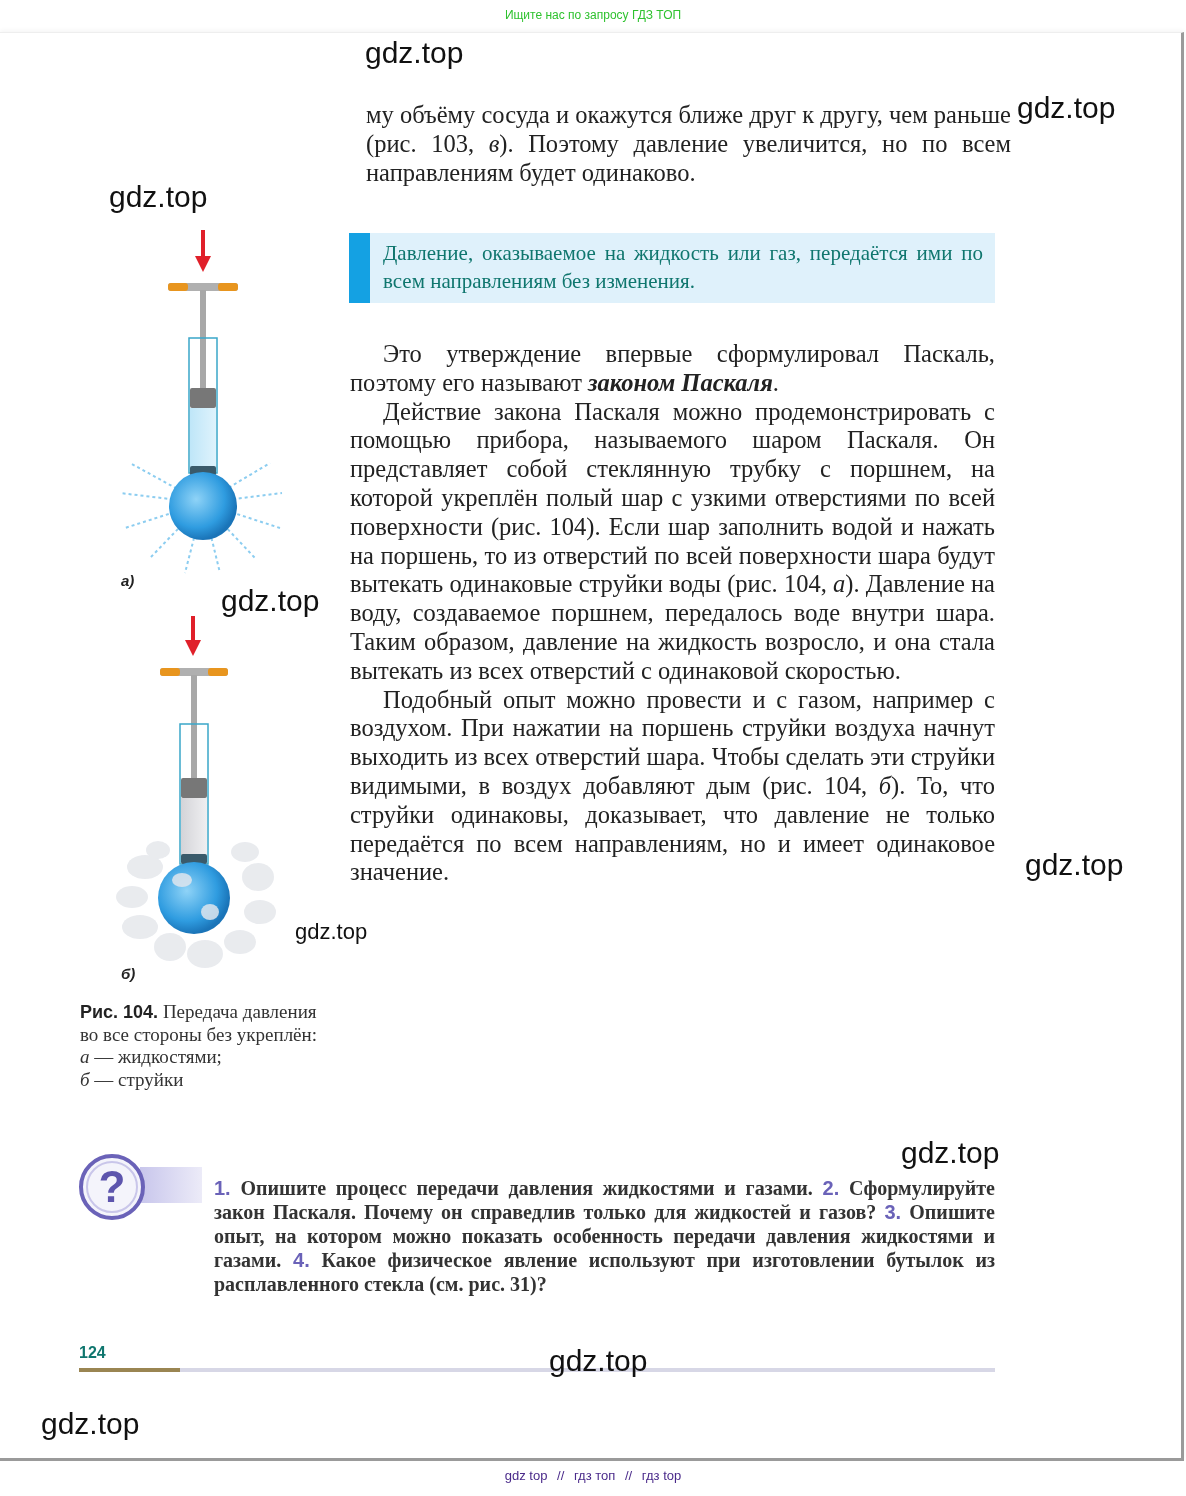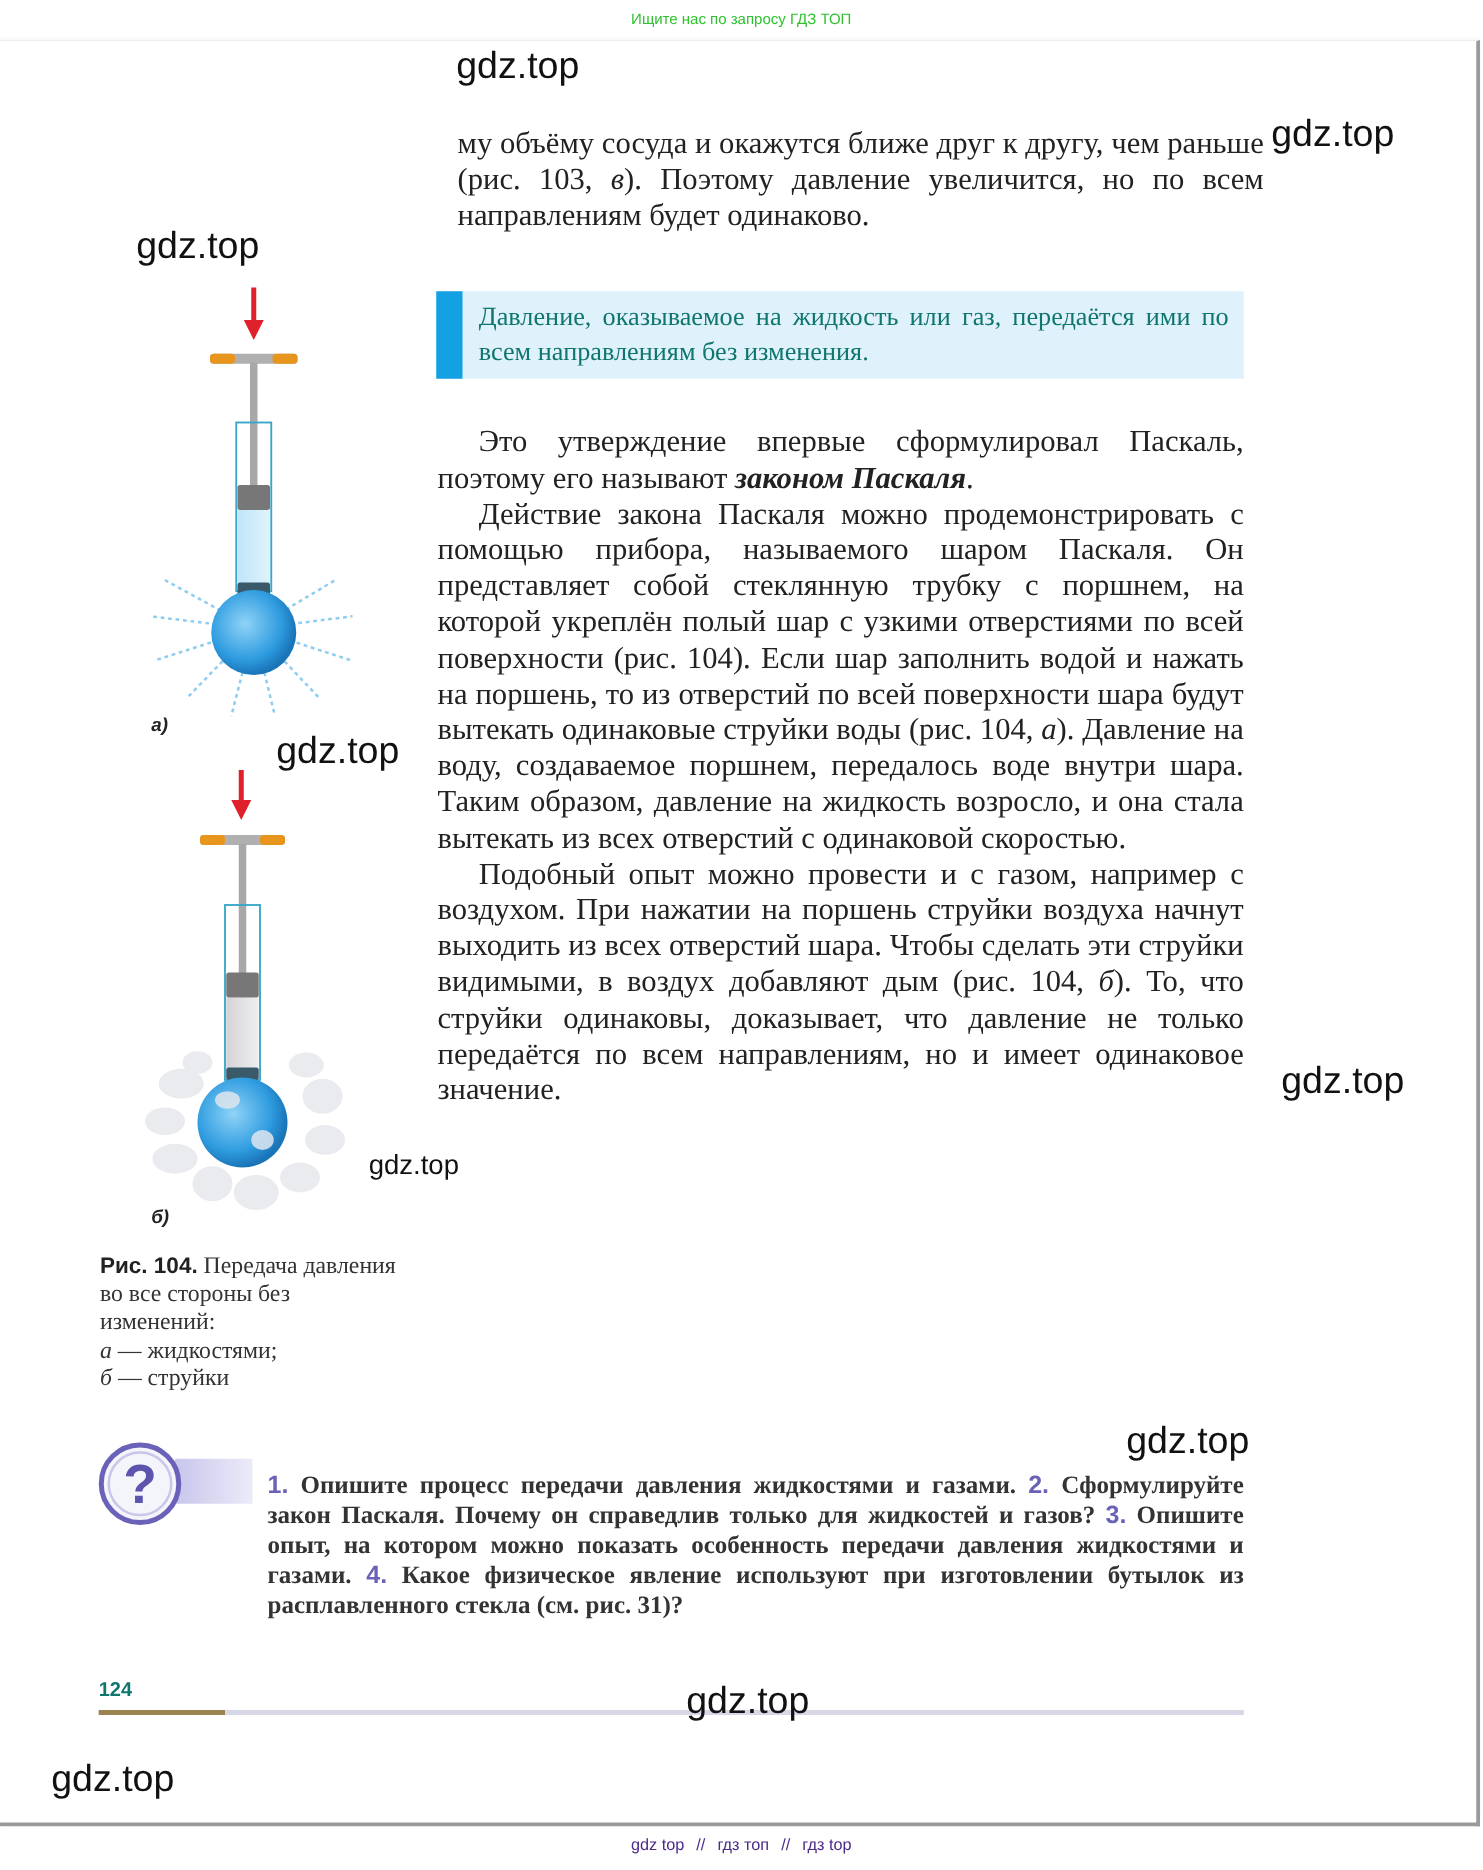--- a/index.html
+++ b/index.html
@@ -200,21 +200,21 @@
   <rect x="71" y="242" width="26" height="10" rx="2" fill="#3a5a6a"></rect>
   <circle cx="84" cy="286" r="36" fill="url(#ballB)"></circle>
   <g fill="#dfe6ee" opacity="0.85">
     <ellipse cx="72" cy="268" rx="10" ry="7"></ellipse>
       <ellipse cx="100" cy="300" rx="9" ry="8"></ellipse>
   </g>
 </svg>
 <div class="fig-label" style="left:121px; top:965px;">б)</div>
 
 <div class="caption">
-  <span class="cap-num">Рис. 104.</span><span> Передача давления во все стороны без изменений:</span><br>
+  <span class="cap-num">Рис. 104.</span><span> Передача давления во все стороны без укреплён:</span><br>
   <span class="it">а</span><span> — жидкостями;</span><br>
   <span class="it">б</span><span> — струйки</span>
 </div>
 
 <div class="q-band"></div>
 <svg class="q-icon" viewBox="0 0 68 68">
   <circle cx="34" cy="34" r="31" fill="#f4f4fb" stroke="#6a62b8" stroke-width="4"></circle>
   <circle cx="34" cy="34" r="25" fill="none" stroke="#c9c6ea" stroke-width="2"></circle>
   <text x="34" y="49" text-anchor="middle" font-family="Liberation Sans, sans-serif" font-weight="bold" font-size="44" fill="#5d55ad">?</text>
 </svg>

